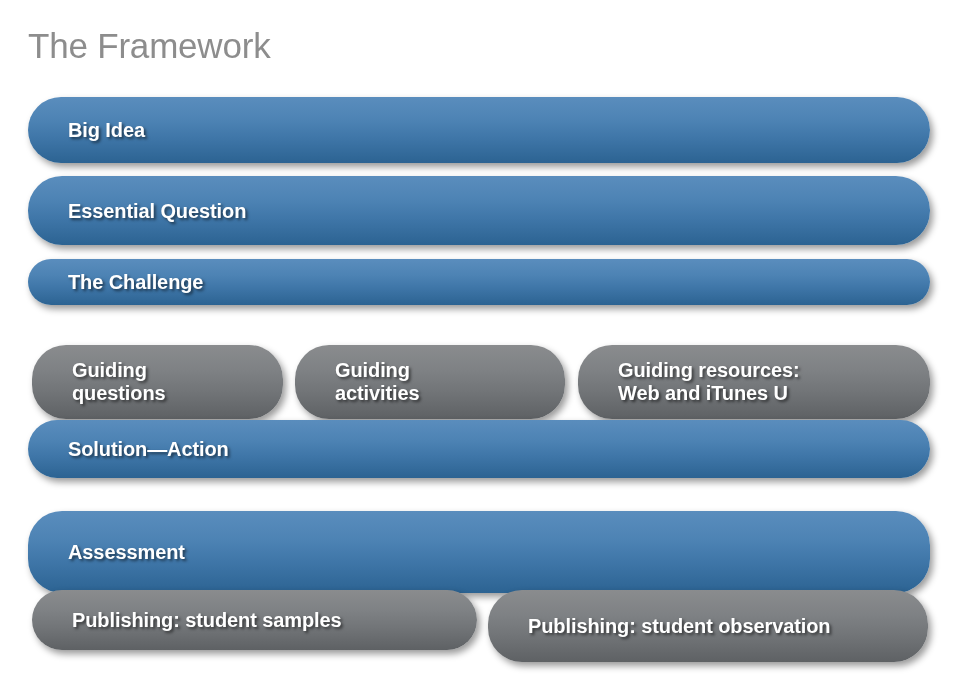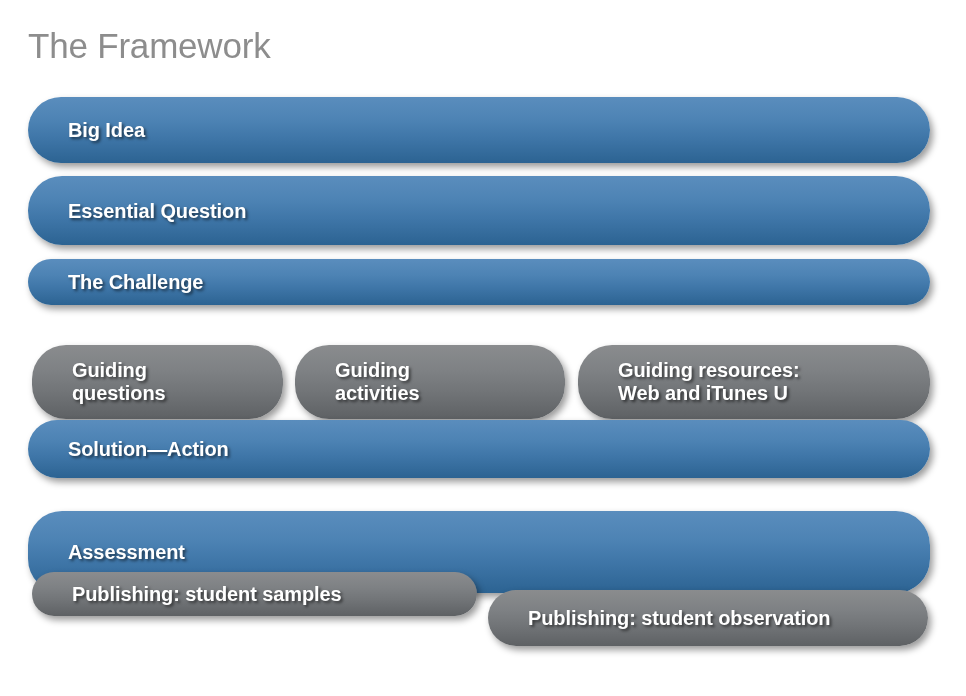--- a/index.html
+++ b/index.html
@@ -120,21 +120,21 @@
     </div>
   </div>
 
   <div class="row">
     <div class="bar blue" style="left:28px; top:511px; width:902px; height:82px;">
       <span class="bar-label">Assessment</span>
     </div>
   </div>
 
   <div class="row">
-    <div class="bar gray" style="left:32px; top:572px; width:445px; height:44px;">
+    <div class="bar gray" style="left:32px; top:590px; width:445px; height:60px;">
       <span class="bar-label">Publishing: student samples</span>
     </div>
-    <div class="bar gray" style="left:488px; top:590px; width:440px; height:56px;">
+    <div class="bar gray" style="left:488px; top:590px; width:440px; height:72px;">
       <span class="bar-label">Publishing: student observation</span>
     </div>
   </div>
 
 </div>
 
 </body></html>

